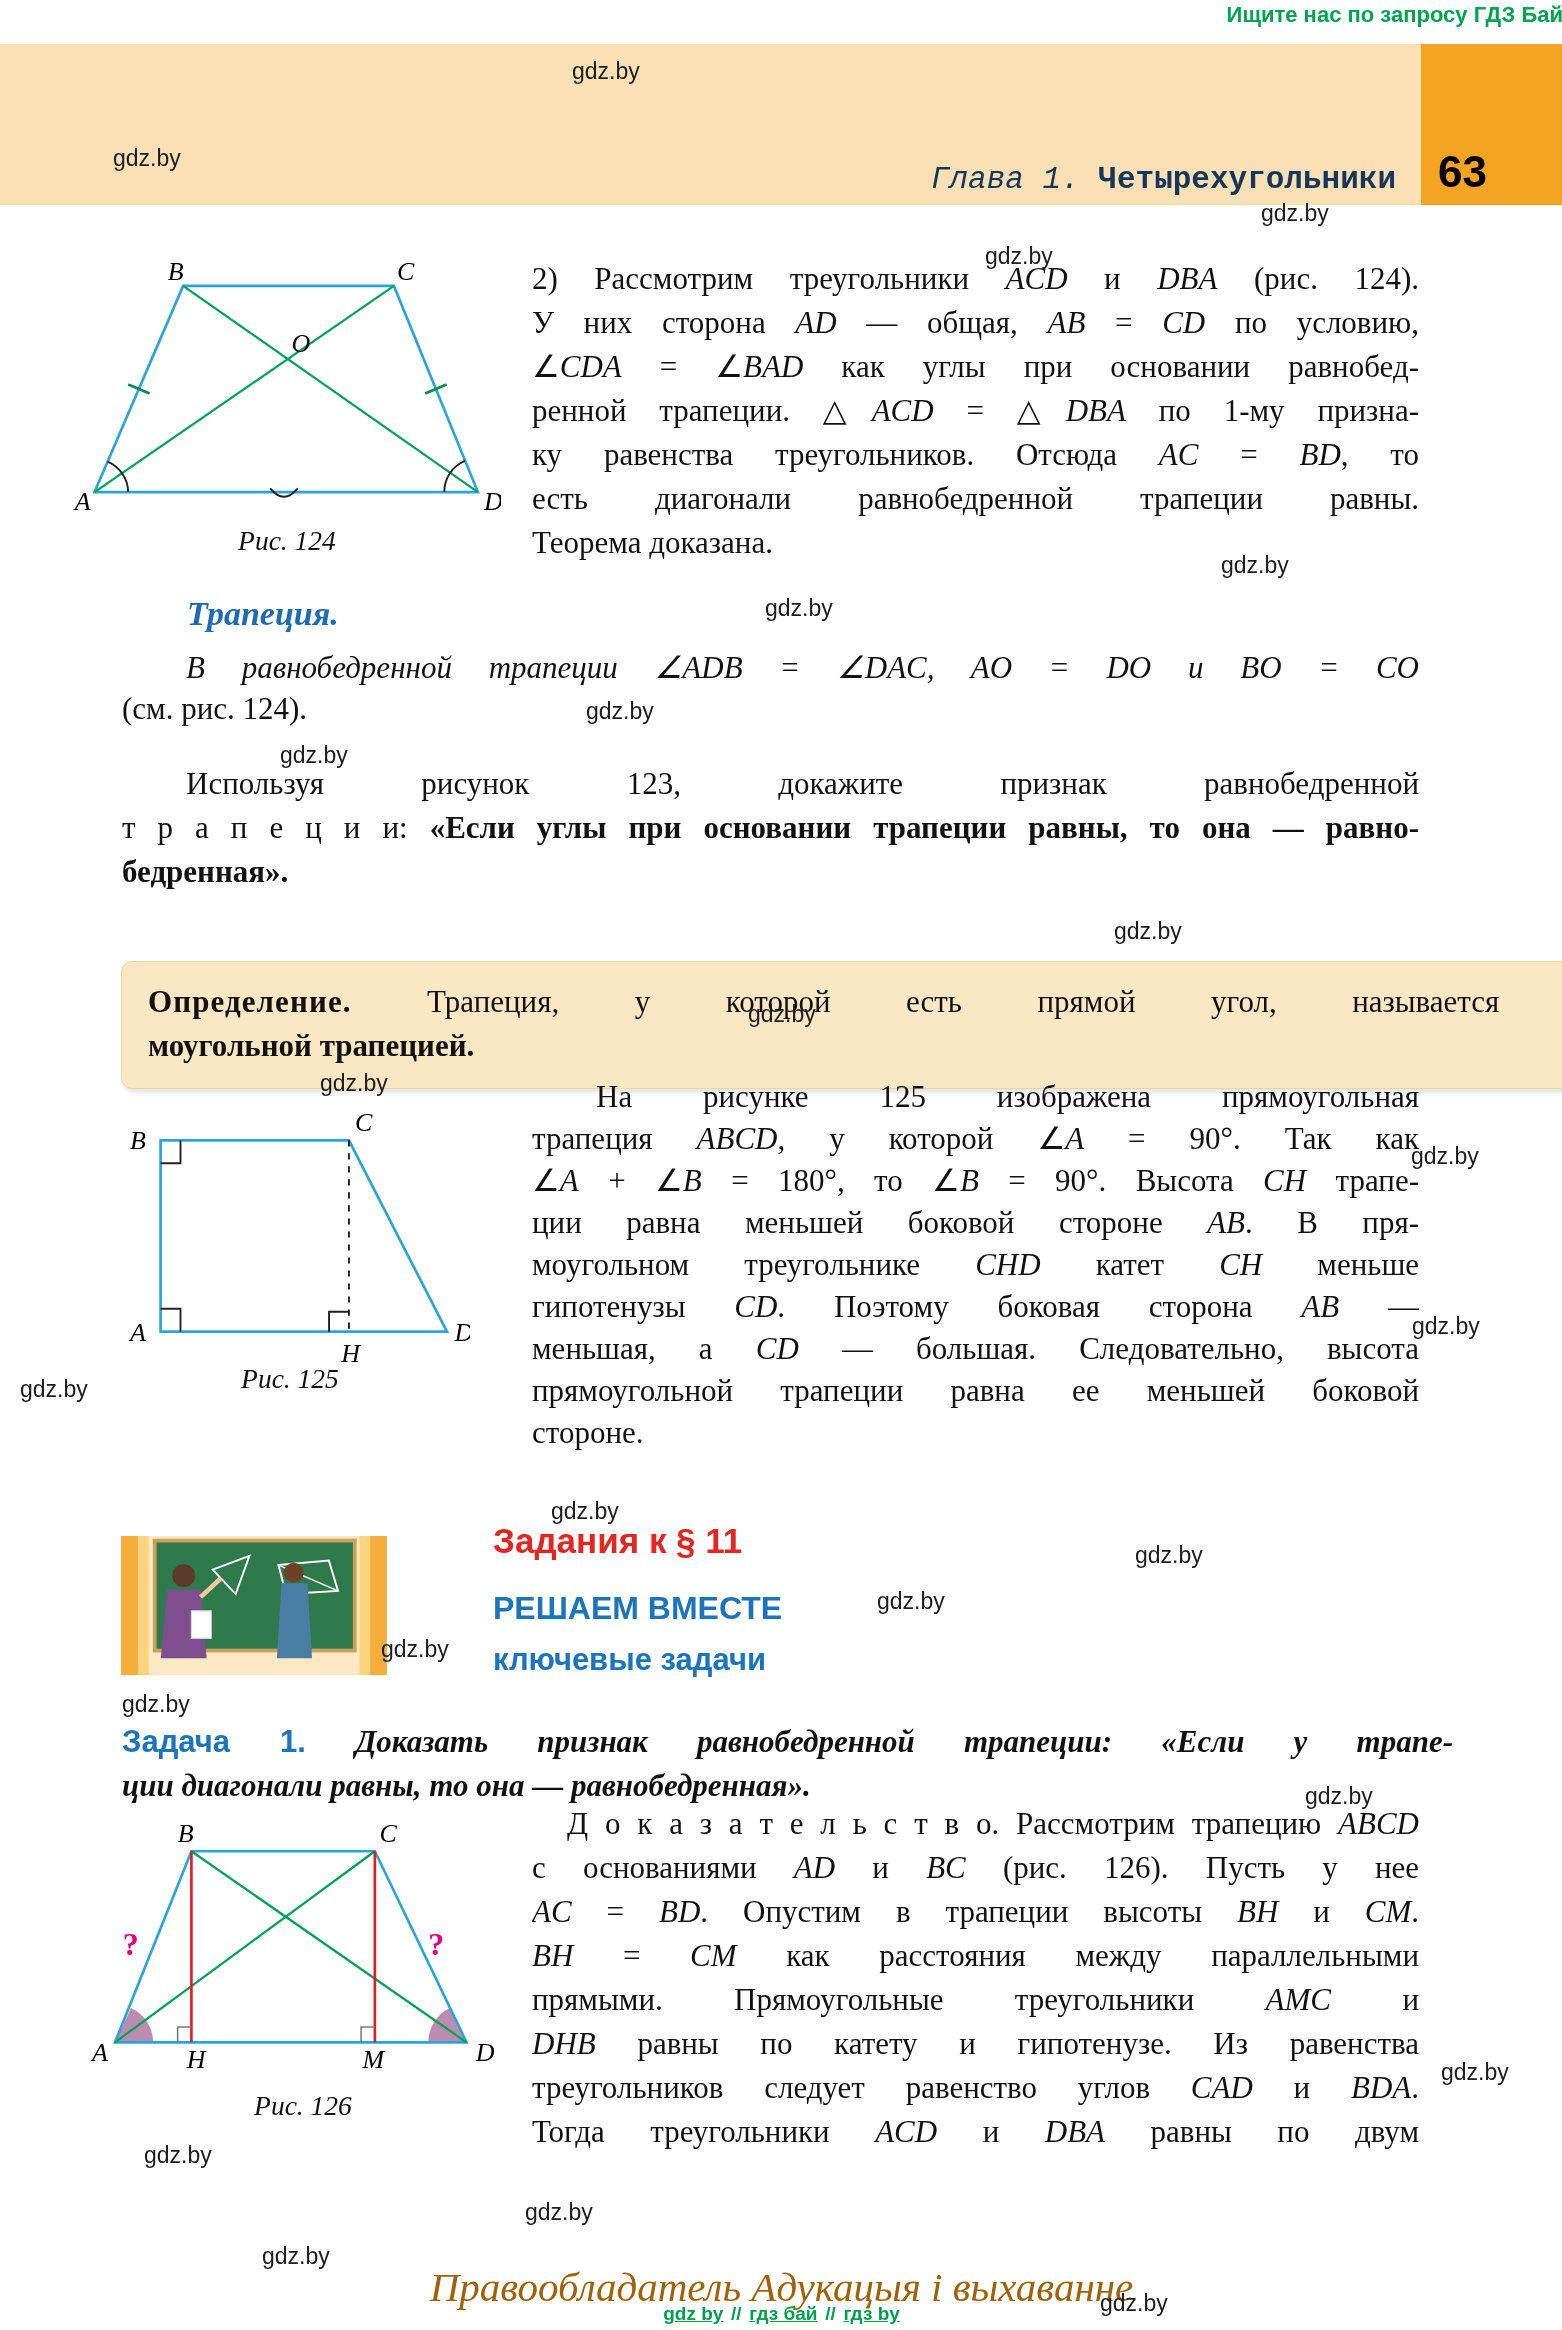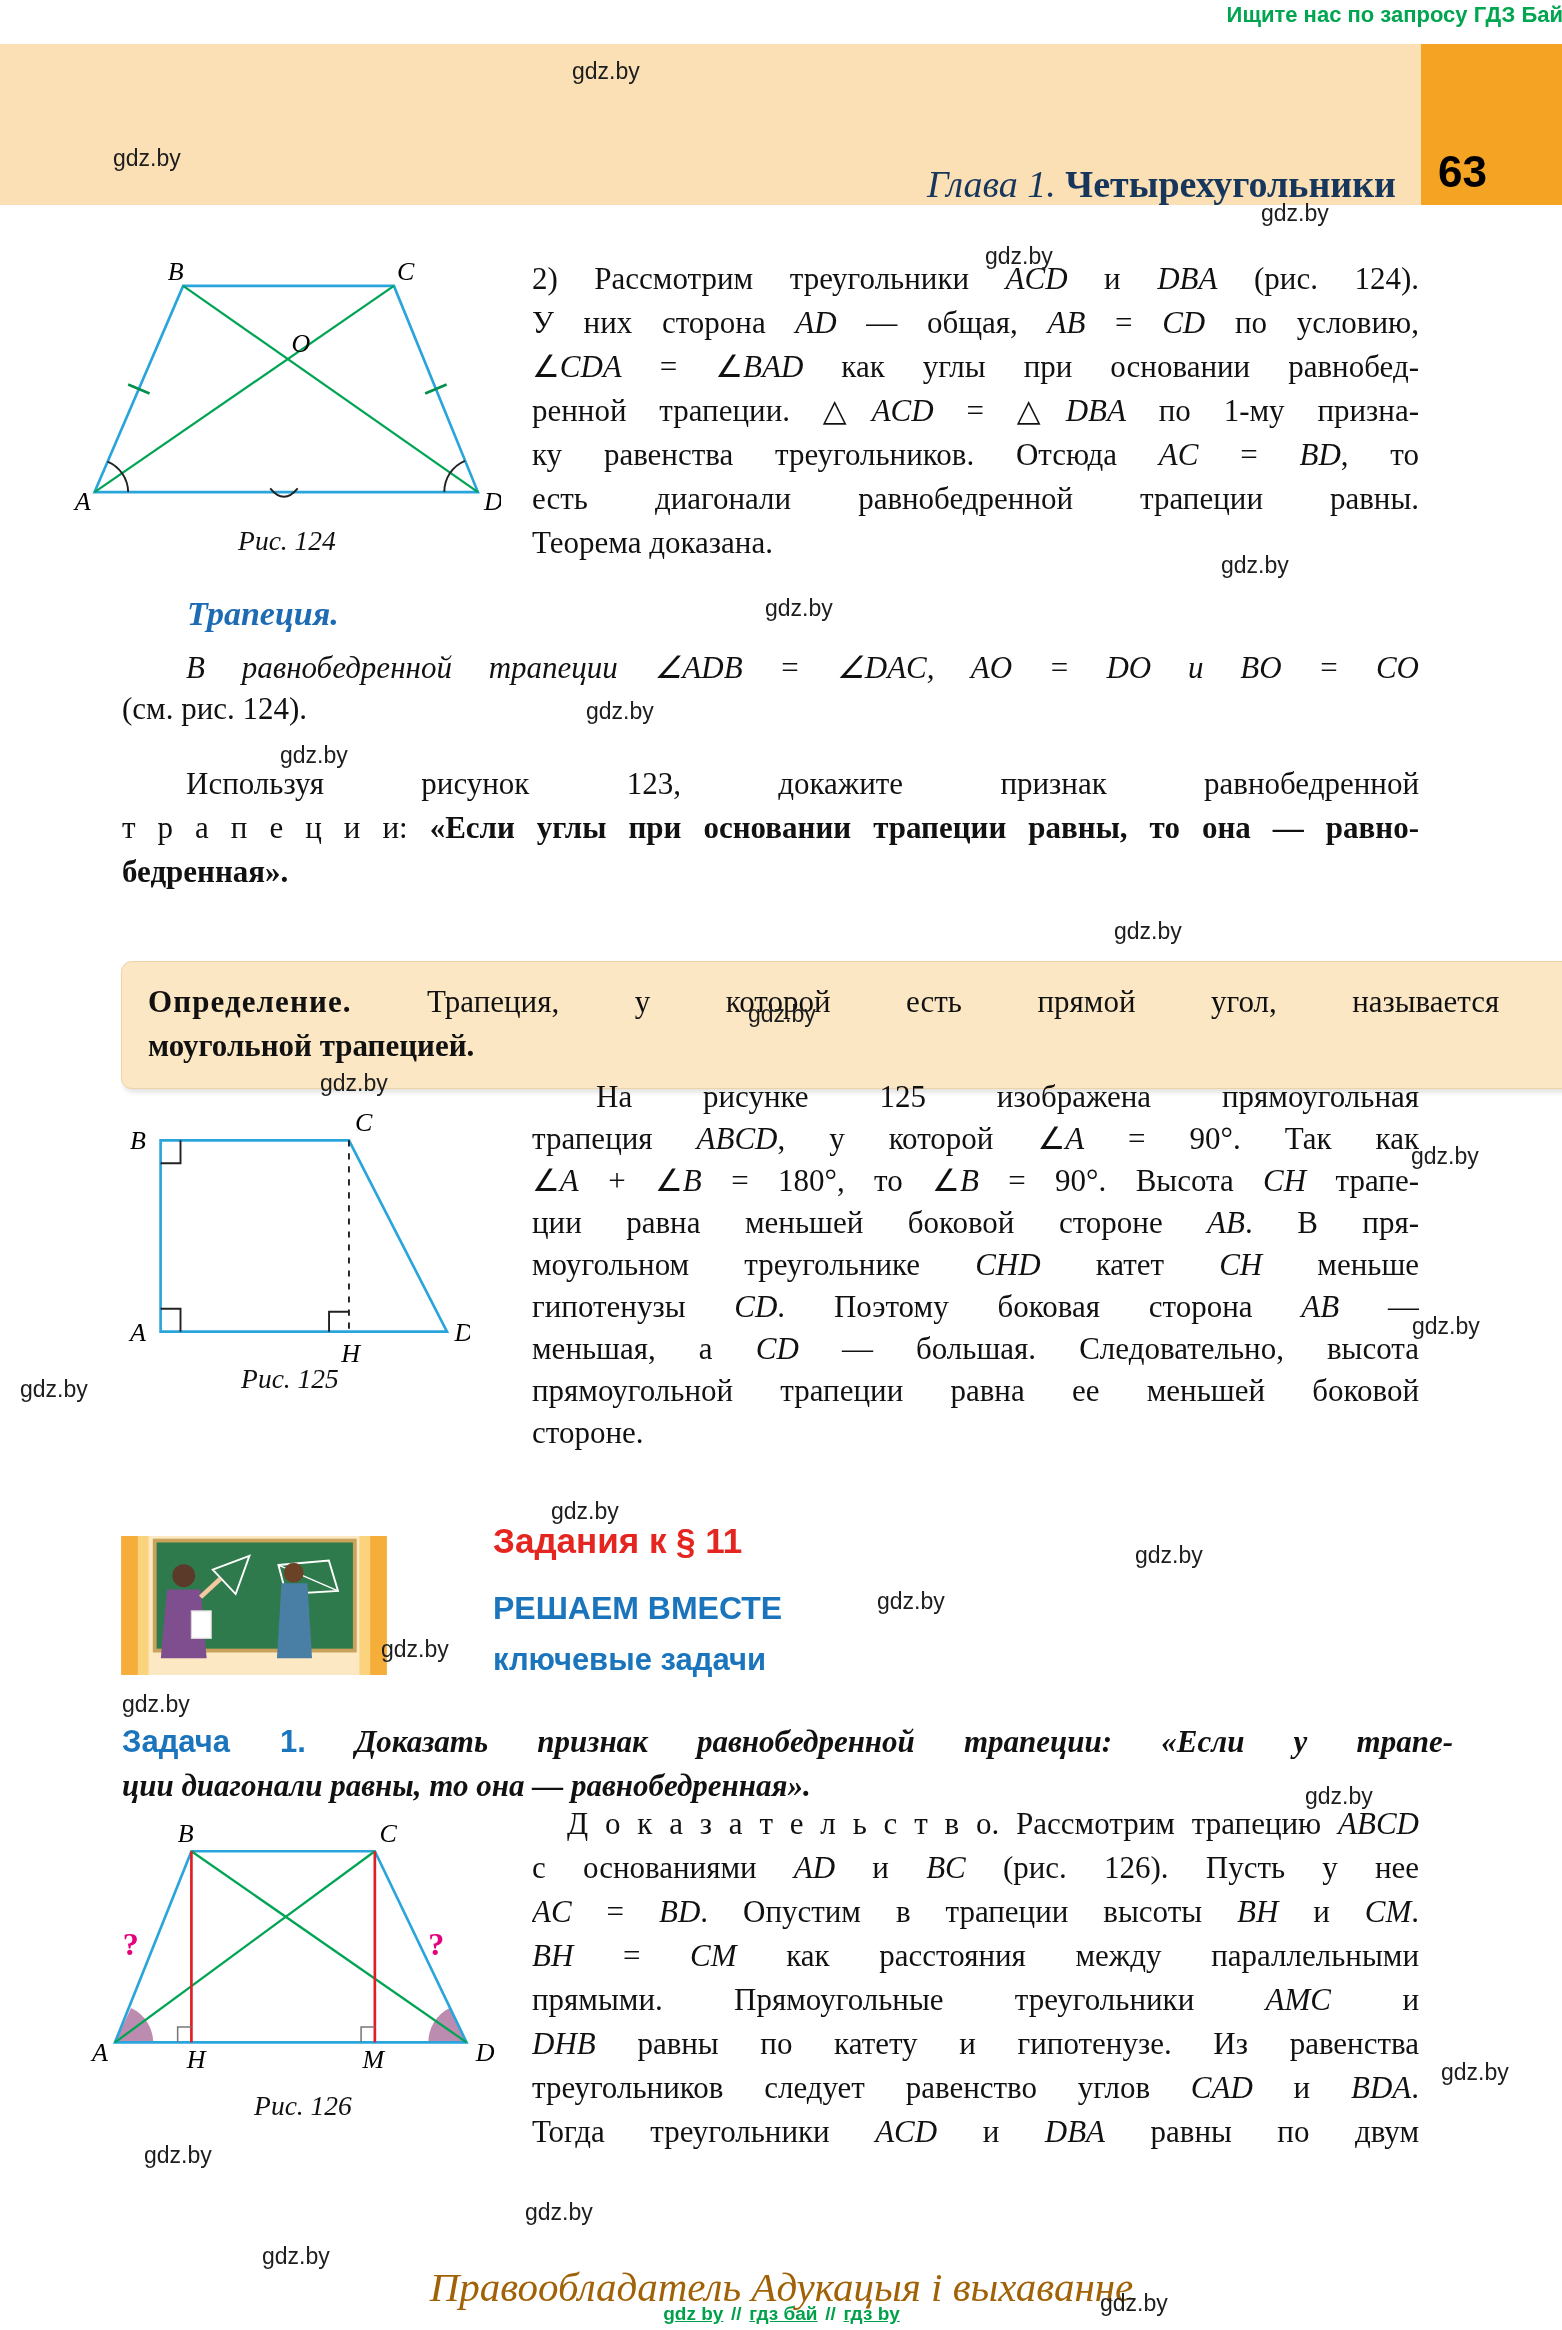--- a/index.html
+++ b/index.html
@@ -8,21 +8,21 @@
 
   .abs{position:absolute}
   .wm{position:absolute;font-family:"Liberation Sans",sans-serif;font-size:23px;color:#1d1d1d;white-space:nowrap;z-index:40}
 
   
   .top-banner{position:absolute;left:0;top:1.5px;width:100%;text-align:right;font-family:"Liberation Sans",sans-serif;
               font-size:22px;font-weight:600;color:#00A550}
   .band{position:absolute;left:0;top:44px;width:100%;height:161px;background:#FBE0B6}
   .pagebox{position:absolute;left:1421px;top:0;width:142px;height:161px;background:#F4A323}
   .pagenum{position:absolute;left:17px;top:106px;font-family:"Liberation Sans",sans-serif;font-size:44px;font-weight:600;color:#000000;line-height:1}
-  .chapter{position:absolute;right:167px;top:118px;font-family:Liberation Serif, serif;font-size:38px;color:#16365C;white-space:nowrap}
+  .chapter{position:absolute;right:167px;top:118px;font-family:Liberation Mono, monospace;font-size:31px;color:#16365C;white-space:nowrap}
   .chapter .ch-lab{font-style:italic;font-weight:400}
   .chapter .ch-ttl{font-weight:600}
 
   
   .para{position:absolute;font-size:31px;color:#111}
   .para .tline{height:var(--lh);line-height:var(--lh);overflow:hidden}
   .para .tline.j{text-align:justify;text-align-last:justify}
   .para[data-indent="1"] .tline:first-child{text-indent:64px}
   .para[data-indent="s"] .tline:first-child{text-indent:35px}
   .r-i{font-style:italic}

